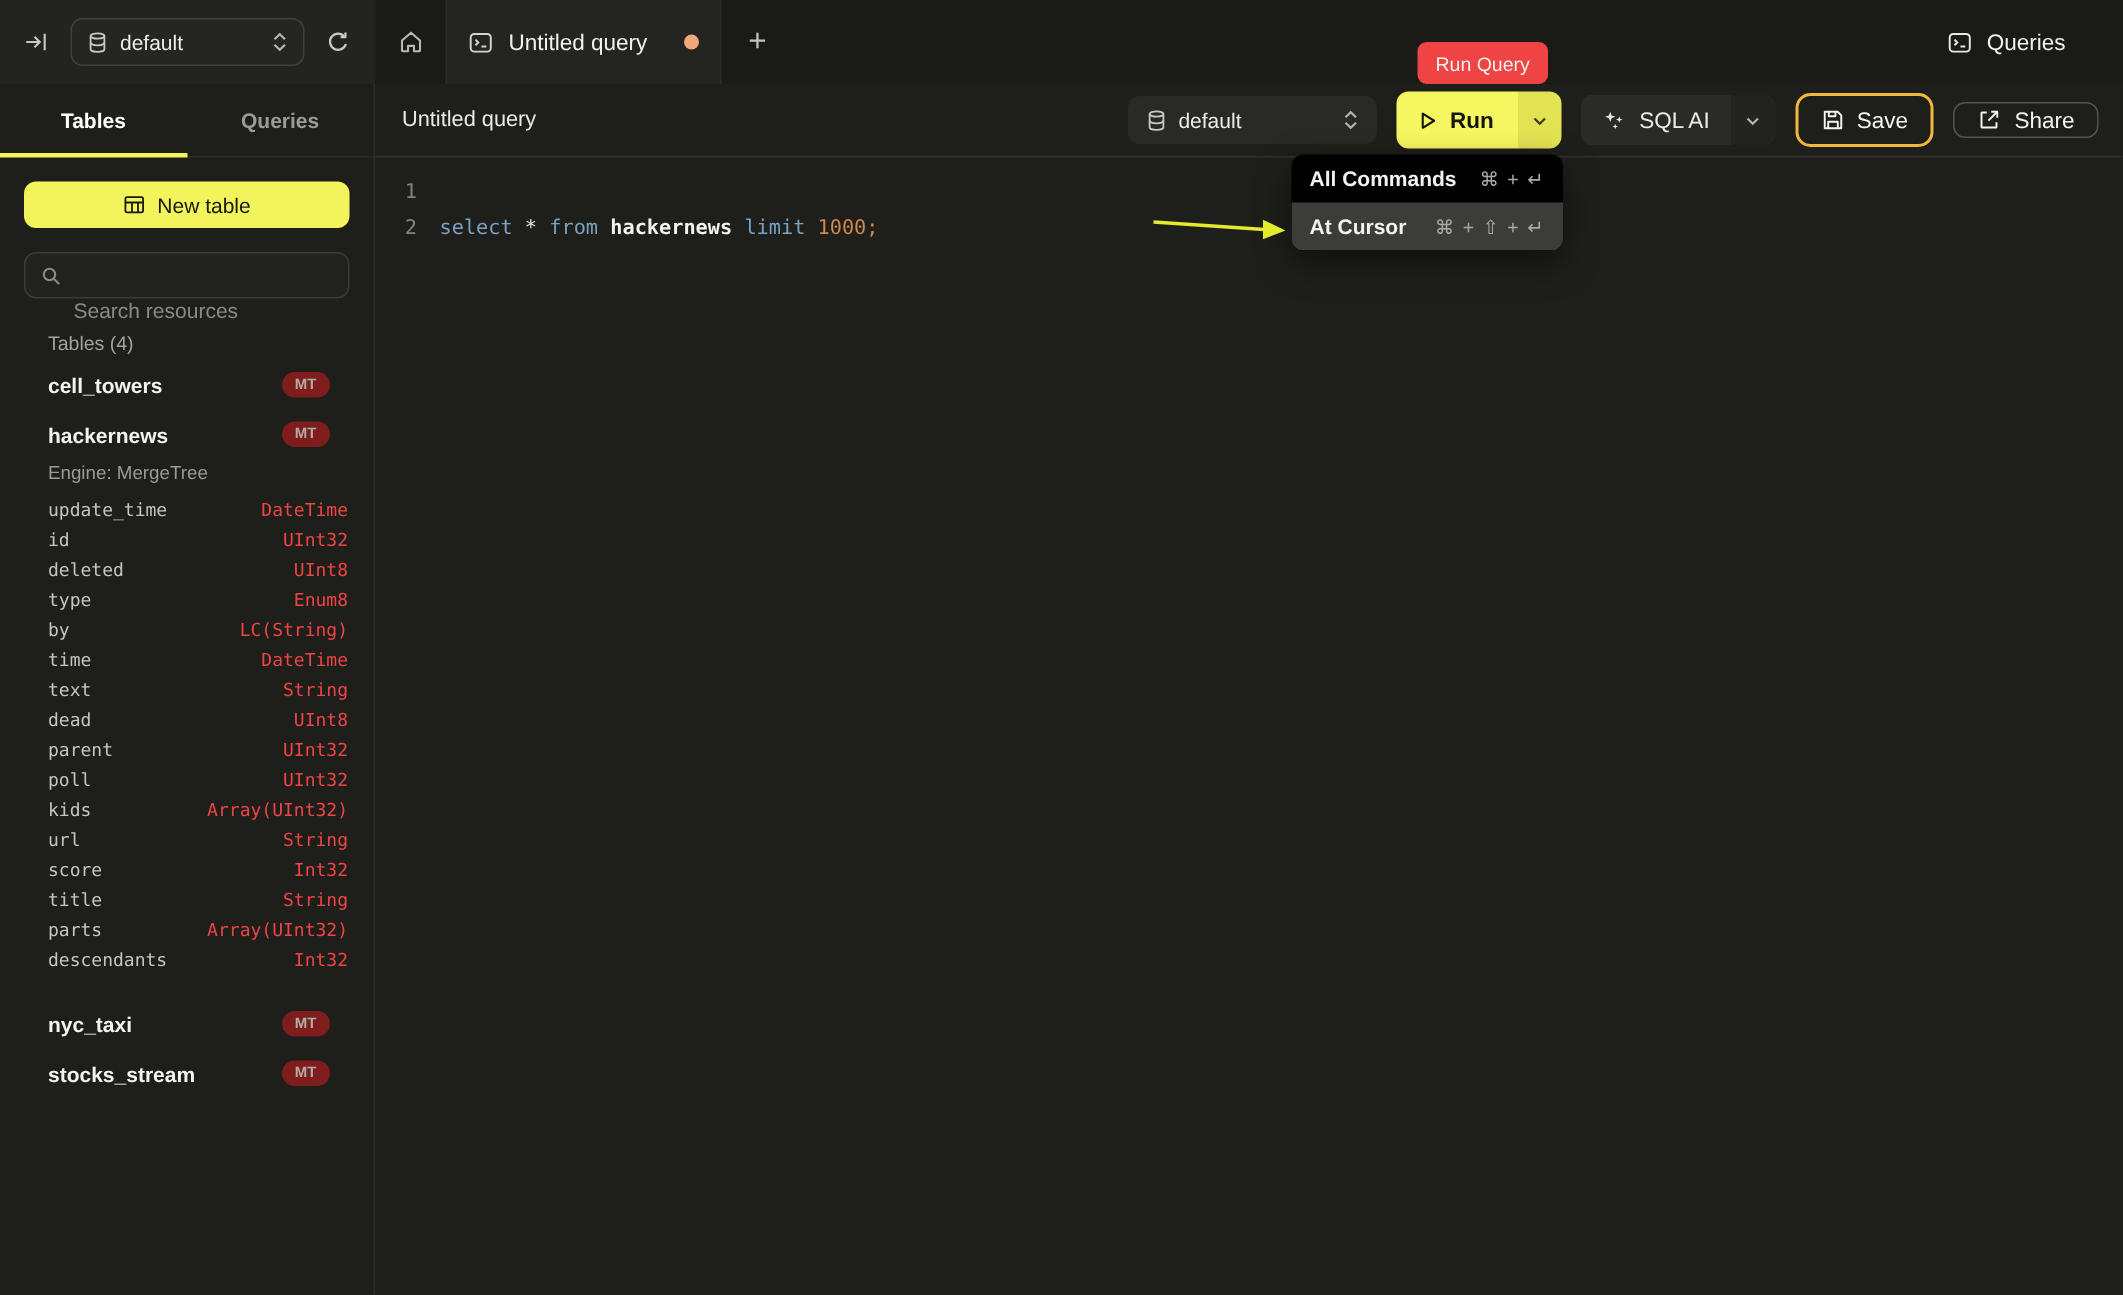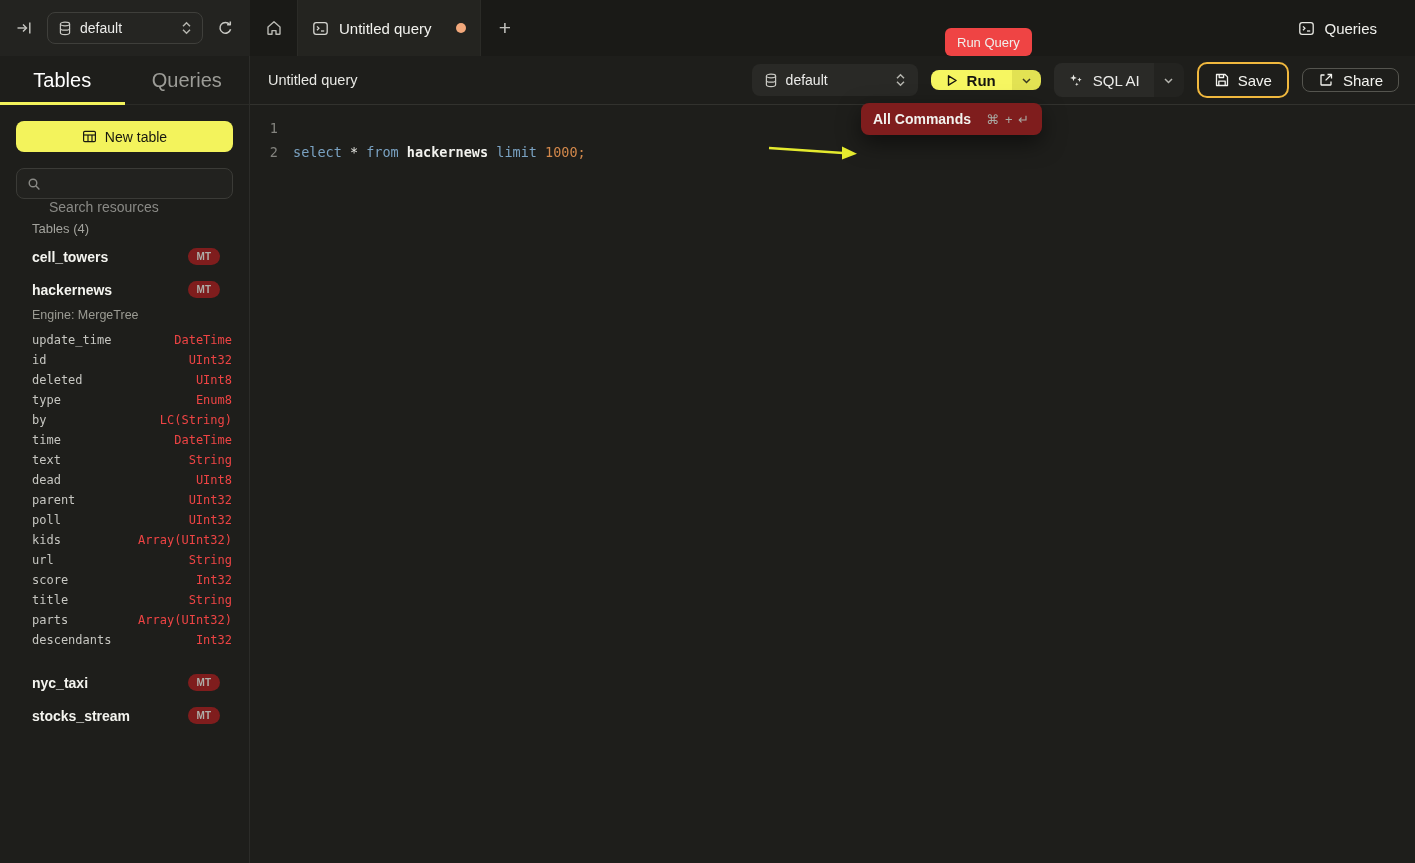--- a/index.html
+++ b/index.html
@@ -23,21 +23,21 @@
   .new-tab-btn { width:48px; background:none; border:none; color:#c0c0bc; font-size:21px; font-weight:300; cursor:pointer; }
   .queries-btn { margin-left:auto; margin-right:38px; background:none; border:none; color:#f0f0ec;
     font-size:15px; font-weight:500; display:flex; align-items:center; gap:9px; cursor:pointer; }
 
   
   .main { flex:1; display:flex; min-height:0; }
 
   
   .sidebar { width:250px; flex:0 0 250px; background:#1e1e1b; border-right:1px solid #2c2c29; display:flex; flex-direction:column; }
   .sidebar-tabs { height:49px; flex:0 0 49px; display:flex; border-bottom:1px solid #2b2b27; }
-  .sidebar-tab { flex:1; background:none; border:none; color:#9c9c97; font-size:20px; font-weight:400; position:relative; cursor:pointer; }
+  .sidebar-tab { flex:1; background:none; border:none; color:#9c9c97; font-size:14px; font-weight:700; position:relative; cursor:pointer; }
   .sidebar-tab.active { color:#ffffff; }
   .sidebar-tab.active::after { content:""; position:absolute; left:0; right:0; bottom:-1px; height:3px; background:#f3f35c; }
   .sidebar-body { padding:16px; overflow:hidden; }
   .new-table-btn { width:100%; height:31px; background:#f3f35c; color:#17170f; border:none; border-radius:8px;
     font-size:14px; font-weight:500; display:flex; align-items:center; justify-content:center; gap:8px; cursor:pointer; }
   .search-box { margin-top:16px; height:31px; border:1px solid #3b3b37; background:#22221f; border-radius:8px;
     display:flex; align-items:center; gap:8px; padding:0 10px; }
   .search-box input { flex:1; background:none; border:none; outline:none; color:#e6e6e1; font-size:14px; font-family:"Liberation Sans",sans-serif;margin-top:46px; }
   .search-box input::placeholder { color:#8a8a86; }
   .section-label { margin:22px 0 4px 16px; font-size:13px; color:#a3a39d; }
@@ -54,21 +54,21 @@
 
   
   .content { flex:1; display:flex; flex-direction:column; min-width:0; }
   .toolbar { height:49px; flex:0 0 49px; background:#1e1e1b; border-bottom:1px solid #32322e;
     display:flex; align-items:center; padding:0 16px 0 18px; }
   .doc-title { font-size:14.5px; color:#e8e8e4; }
   .toolbar-actions { margin-left:auto; display:flex; align-items:center; gap:13px; }
   .tb-select { width:166px; height:32px; background:#292926; border:none; border-radius:8px;
     display:flex; align-items:center; gap:8px; padding:0 12px; color:#ececea; font-size:14px; cursor:pointer; }
   .tb-select .grow { flex:1; text-align:left; }
-  .run-split { display:flex; height:20px; }
+  .run-split { display:flex; height:38px; }
   .run-main { background:#f6f661; color:#151510; border:none; border-radius:8px 0 0 8px;
     display:flex; align-items:center; gap:8px; padding:0 16px 0 13px; font-size:15px; font-weight:600; cursor:pointer; }
   .run-chev { width:29px; background:#e2e253; border:none; border-radius:0 8px 8px 0; color:#3a3a20;
     display:flex; align-items:center; justify-content:center; cursor:pointer; }
   .sqlai-split { display:flex; height:34px; border-radius:8px; overflow:hidden; }
   .sqlai-main { background:#2a2a27; border:none; color:#ececea; display:flex; align-items:center; gap:9px;
     padding:0 14px; font-size:15px; font-weight:500; cursor:pointer; }
   .sqlai-chev { width:30px; background:#232320; border:none; color:#b5b5af; display:flex; align-items:center; justify-content:center; cursor:pointer; }
   .save-btn { height:36px; background:transparent; border:2px solid #f0b83e; border-radius:10px; color:#f4f4f0;
     display:flex; align-items:center; gap:8px; padding:0 15px; font-size:15px; font-weight:500; cursor:pointer; }
@@ -80,21 +80,21 @@
   .code-line { display:flex; }
   .code-line .ln { width:12px; text-align:right; margin-right:15px; color:#83837e; flex:0 0 12px; }
   .tok-kw { color:#7aa2c2; }
   .tok-pl { color:#e4e4df; }
   .tok-tb { color:#f2f2ee; font-weight:700; }
   .tok-nu { color:#d2884b; }
 
   
   .tooltip { position:absolute; left:945px; top:28px; height:28px; background:#ef4444; border-radius:6px;
     color:#f0f0ec; font-size:13px; display:flex; align-items:center; padding:0 12px; z-index:40; }
-  .run-menu { position:absolute; left:861px; top:103px; width:181px; background:#7f1d1d; border-radius:8px;
+  .run-menu { position:absolute; left:861px; top:103px; width:181px; background:#000000; border-radius:8px;
     overflow:hidden; box-shadow:0 8px 22px rgba(0,0,0,.5); z-index:50; }
   .run-menu-item { height:32px; display:flex; align-items:center; justify-content:space-between; padding:0 12px; cursor:pointer; }
   .run-menu-item.active { background:#3c3c38; }
   .run-menu-item .mi-label { font-size:14px; font-weight:600; color:#f2f2ee; white-space:nowrap; }
   .run-menu-item .mi-shortcut { font-size:13px; color:#aaaaa4; letter-spacing:1px; white-space:nowrap; }
   .annotation-arrow { position:absolute; left:764px; top:140px; z-index:60; pointer-events:none; }
 
   svg { display:block; }
 </style>
 </head>
@@ -399,20 +399,24 @@
   </div>
 
   <div class="tooltip">Run Query</div>
 
   <div class="run-menu" id="run-menu">
   <div class="run-menu-item">
     <span class="mi-label">All Commands</span>
     <span class="mi-shortcut">⌘ + ↵</span>
   </div>
 
+  <div class="run-menu-item active">
+    <span class="mi-label">At Cursor</span>
+    <span class="mi-shortcut">⌘ + ⇧ + ↵</span>
+  </div>
 </div>
 
   <svg class="annotation-arrow" width="96" height="24" viewBox="0 0 96 24">
     <line x1="5" y1="8" x2="79" y2="13" stroke="#e4ea2e" stroke-width="2.4"></line>
     <polygon points="78,6.5 93,13.7 78,19.5" fill="#e4ea2e"></polygon>
   </svg>
 
 </div>
 
 </body></html>

